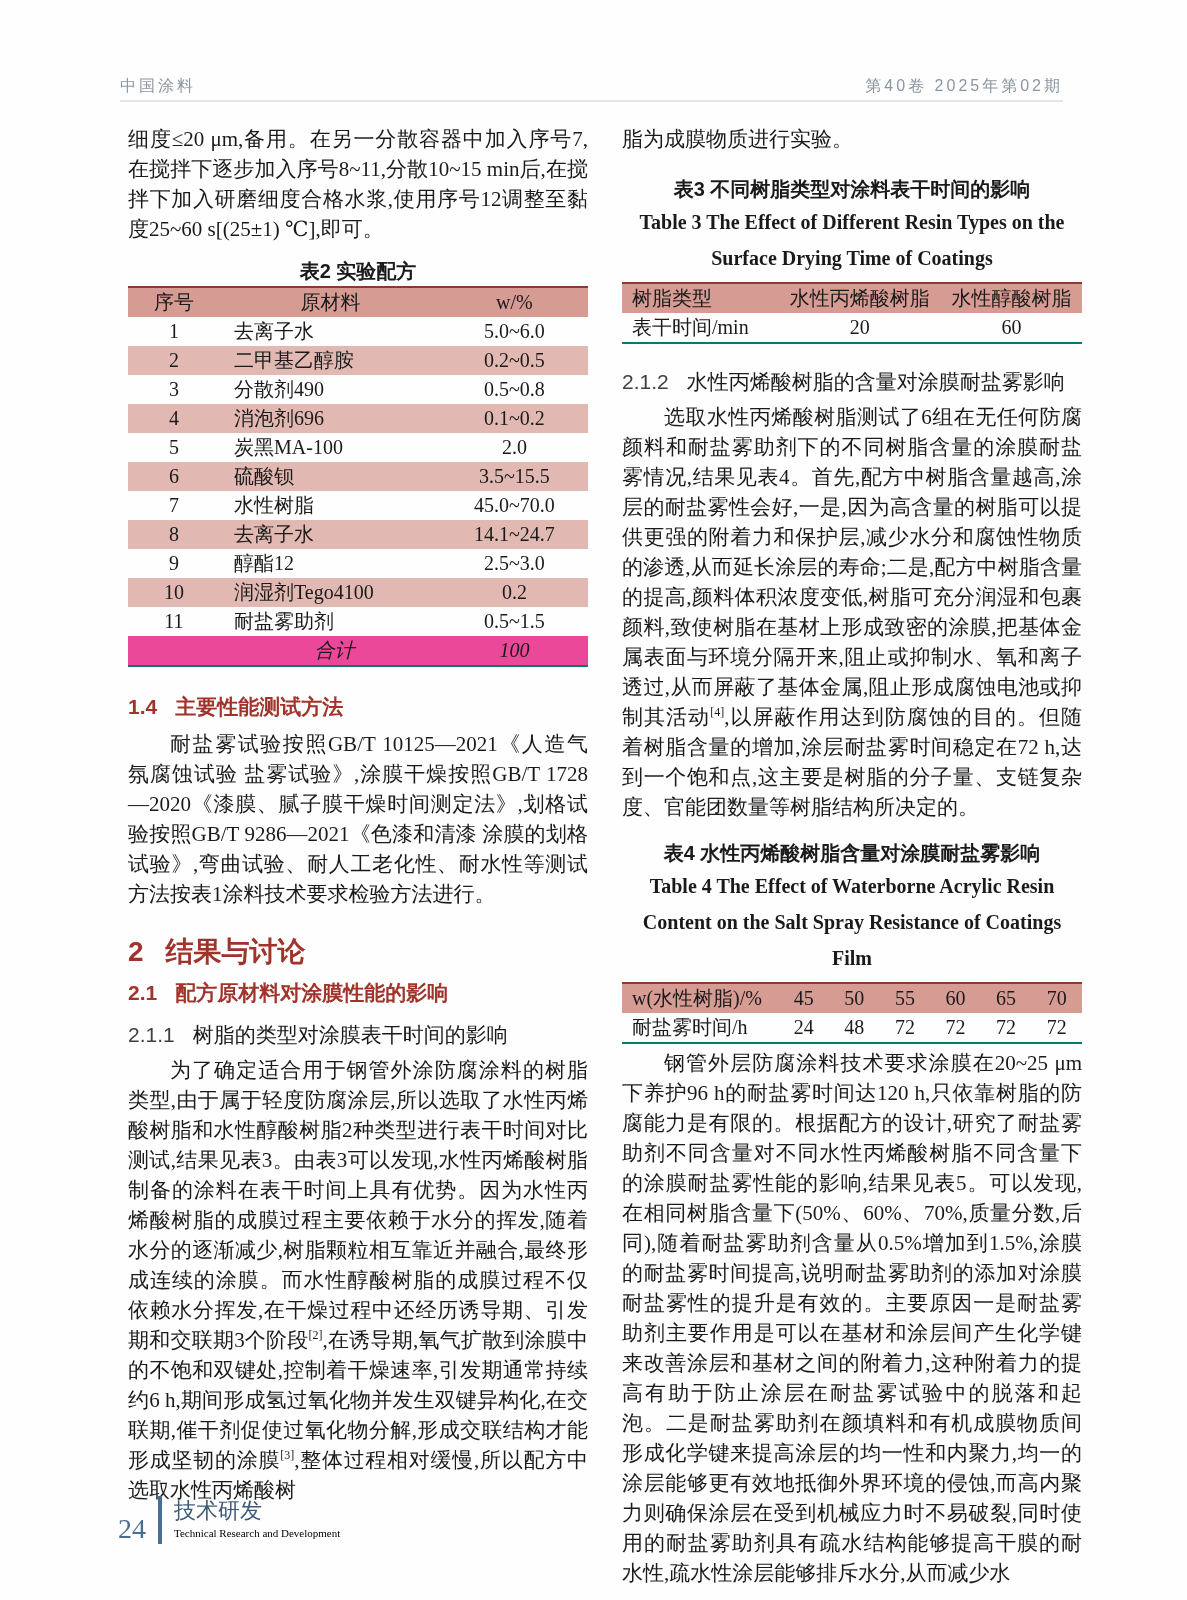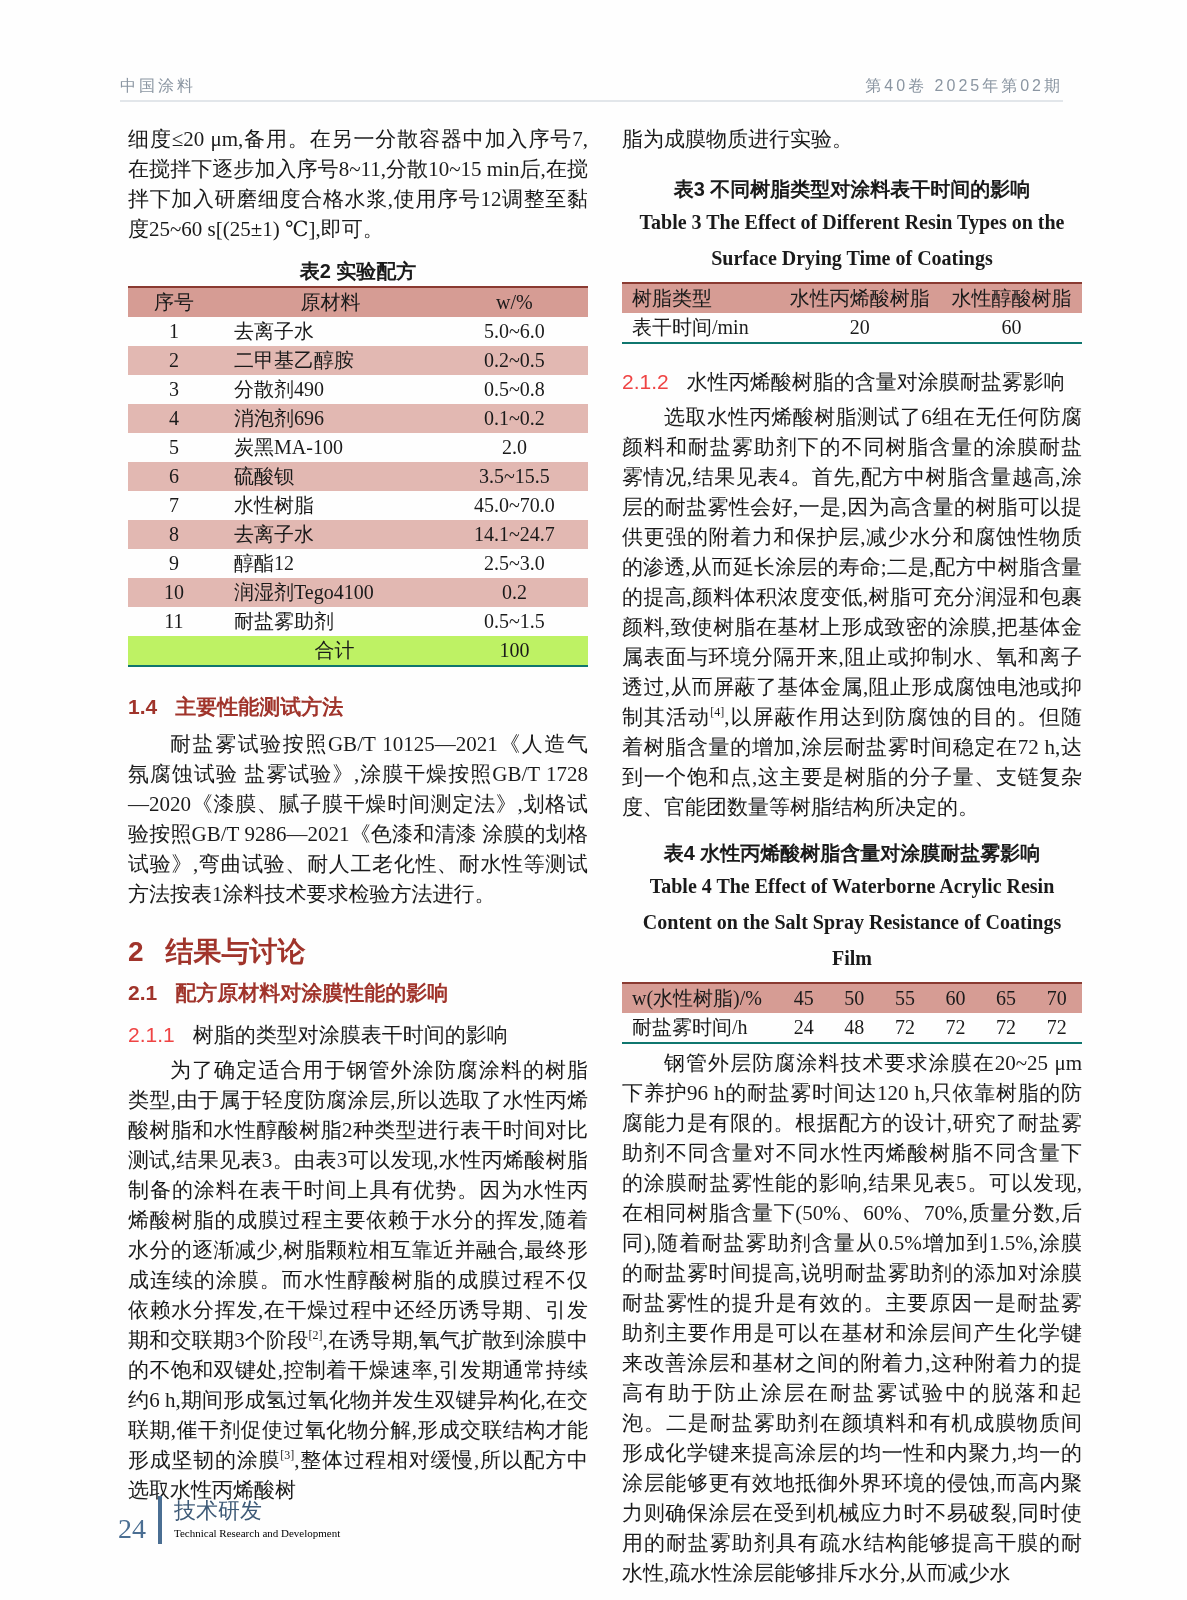--- a/index.html
+++ b/index.html
@@ -31,33 +31,33 @@
   table.pt{width:100%;border-collapse:collapse;font-size:20px;
            border-bottom:2px solid #0f766e;margin-bottom:4px;}
   table.pt td{padding:3px 6px;line-height:23px;text-align:center;font-weight:400;}
   table.pt thead tr{background:#d69c94;border-top:2px solid #8a3a31;}
   table.pt tbody tr:nth-child(even){background:#e2b8b2;}
 
   .table2 td:nth-child(1){width:20%;}
   .table2 td:nth-child(2){width:48%;text-align:left;padding-left:14px;}
   .table2 td:nth-child(3){width:32%;}
   .table2 thead td:nth-child(2){text-align:center;padding-left:6px;}
-  .table2 .total-row td{background:#bef264;}
+  .table2 .total-row td{background:#ec4899;font-style:italic;}
   .table2 .total-row td:nth-child(2){text-align:center;}
 
   .t34 td:first-child{text-align:left;padding-left:10px;width:34%;}
 
   
   .h-red{font-family:"Liberation Sans","DejaVu Sans",sans-serif;color:#a0342b;
          font-weight:700;font-size:21px;line-height:28px;margin:26px 0 8px 0;}
   .h-big{font-family:"Liberation Sans","DejaVu Sans",sans-serif;color:#a0342b;
          font-weight:700;font-size:28px;line-height:34px;margin:26px 0 10px 0;}
   .h-sub{font-size:21px;line-height:28px;margin:14px 0 6px 0;
          font-family:"Liberation Sans","DejaVu Sans",sans-serif;}
-  .h-sub .num{color:#ef4444;margin-right:18px;}
+  .h-sub .num{color:#404040;margin-right:18px;}
   .h-red .num{margin-right:18px;}
   .h-big .num{margin-right:22px;}
 
   
   .foot{position:absolute;left:118px;top:1496px;display:flex;align-items:center;gap:12px;}
   .foot .pgnum{font-size:28px;color:#4a6e92;font-family:"Liberation Serif",serif;
                align-self:flex-end;line-height:30px;}
   .foot .bar{width:4px;height:48px;background:#4a6e92;}
   .foot .cn{font-family:"Liberation Sans","DejaVu Sans",sans-serif;font-weight:400;
             font-size:22px;color:#3e5a77;line-height:26px;}

